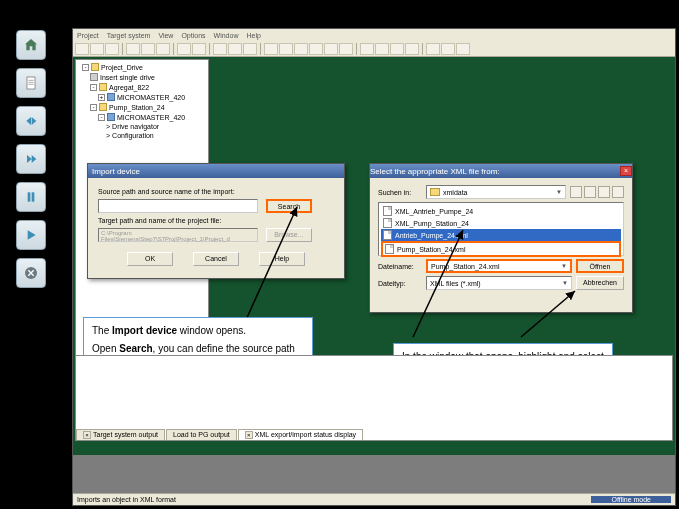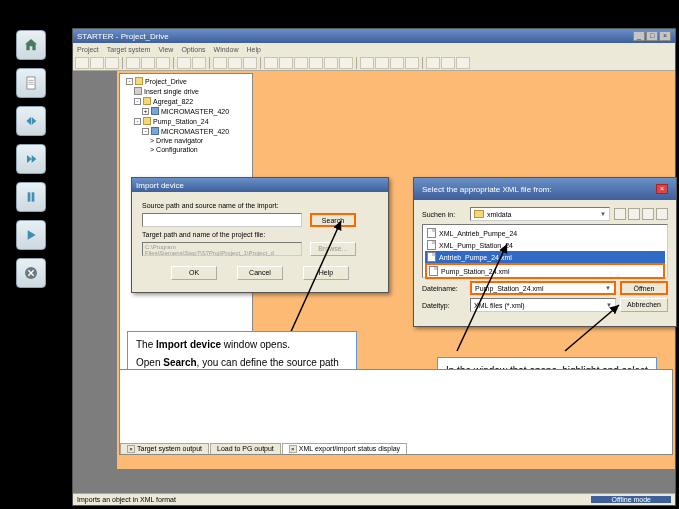--- a/index.html
+++ b/index.html
@@ -13,21 +13,21 @@
   
   .app { position: absolute; left: 72px; top: 28px; width: 604px; height: 478px; background: #7d7d7d; border: 1px solid #555; }
   .titlebar { height: 14px; background: linear-gradient(#6a90c8, #3d5f9a); color: #fff; display: flex; align-items: center; padding: 0 4px; font-size: 8px; }
   .titlebar .tbtns { margin-left: auto; display: flex; gap: 1px; }
   .titlebar .tbtn { width: 12px; height: 10px; background: #c5c5c5; border: 1px solid #888; font-size: 7px; text-align: center; line-height: 8px; color: #333; }
   .menubar { height: 12px; background: #ece9d8; display: flex; gap: 8px; padding: 0 4px; font-size: 7px; align-items: center; color: #555; }
   .toolbar { height: 16px; background: #ece9d8; border-bottom: 1px solid #aca899; display: flex; align-items: center; padding: 0 2px; gap: 1px; }
   .toolbar .tb { width: 14px; height: 12px; background: #f4f2e8; border: 1px solid #c8c4b0; }
   .toolbar .sep { width: 1px; height: 12px; background: #aca899; margin: 0 2px; }
   
-  .workspace { position: relative; height: 398px; background: #fdba74; margin-left: 44px; }
+  .workspace { position: relative; height: 398px; background: #14532d; }
   
   
   .tree { position: absolute; left: 2px; top: 2px; width: 134px; height: 350px; background: #fff; border: 1px solid #888; font-size: 7px; }
   .tree-body { padding: 2px; }
   .tree-item { padding: 1px 0 1px 4px; display: flex; align-items: center; gap: 2px; }
   .tree-item.l1 { padding-left: 12px; }
   .tree-item.l2 { padding-left: 20px; }
   .tree-item.l3 { padding-left: 28px; }
   .tree-icon { width: 8px; height: 8px; background: #f5d87a; border: 1px solid #b89838; display: inline-block; }
   .tree-icon.blue { background: #7aa5d6; border-color: #4a6fa0; }
@@ -41,21 +41,21 @@
   .dlg1-row { margin: 4px 0; }
   .dlg1-input { width: 160px; height: 14px; background: #fff; border: 1px inset #ccc; display: inline-block; vertical-align: middle; }
   .dlg1-input.dis { background: #ece9d8; color: #999; padding: 1px 2px; font-size: 6px; }
   .dlg1-btn { display: inline-block; width: 46px; height: 14px; background: #ece9d8; border: 1px outset #fff; text-align: center; line-height: 12px; font-size: 7px; vertical-align: middle; margin-left: 6px; }
   .dlg1-btn.dis { color: #999; }
   .hl-orange { border: 2px solid #ff6600 !important; }
   .dlg1-bottom { display: flex; justify-content: center; gap: 20px; margin-top: 10px; }
   
   
   .dlg2 { position: absolute; left: 296px; top: 106px; width: 264px; height: 150px; background: #ece9d8; border: 1px solid #555; box-shadow: 2px 2px 4px rgba(0,0,0,0.4); }
-  .dlg2-title { height: 22px; background: linear-gradient(#6a90c8, #3d5f9a); color: #fff; padding: 0 8px; font-size: 8px; display: flex; align-items: center; gap: 26px; }
+  .dlg2-title { height: 14px; background: linear-gradient(#6a90c8, #3d5f9a); color: #fff; padding: 0 0; font-size: 8px; display: flex; align-items: center; gap: 26px; }
   .dlg2-title .x { margin-left: auto; width: 12px; height: 10px; background: #d44; border: 1px solid #a22; text-align: center; line-height: 8px; font-size: 7px; }
   .dlg2-body { padding: 4px 8px; font-size: 7px; }
   .dlg2-row { display: flex; align-items: center; gap: 4px; margin: 3px 0; }
   .dlg2-label { width: 44px; }
   .dlg2-select { flex: 1; height: 14px; background: #fff; border: 1px inset #ccc; padding: 1px 3px; display: flex; align-items: center; }
   .dlg2-select::after { content: '▼'; margin-left: auto; font-size: 6px; color: #555; }
   .dlg2-icons { display: flex; gap: 2px; }
   .dlg2-icons .ic { width: 12px; height: 12px; border: 1px solid #aca899; background: #f4f2e8; }
   .dlg2-list { height: 54px; background: #fff; border: 1px inset #ccc; padding: 2px; }
   .dlg2-file { padding: 1px 2px; display: flex; align-items: center; gap: 3px; }
@@ -121,28 +121,20 @@
     </div>
   <div class="nav-btn">
       <svg viewBox="0 0 24 24">
         <circle cx="12" cy="12" r="9" fill="#6a7a82"></circle>
         <path stroke="#fff" stroke-width="2" d="M8 8l8 8M16 8l-8 8"></path>
       </svg>
     </div>
 </div>
 
 <div class="app">
-  <div class="titlebar">
-    <span>STARTER - Project_Drive</span>
-    <div class="tbtns">
-      <div class="tbtn">_</div>
-      <div class="tbtn">□</div>
-      <div class="tbtn">×</div>
-    </div>
-  </div>
   <div class="menubar">
     <span>Project</span>
     <span>Target system</span>
     <span>View</span>
     <span>Options</span>
     <span>Window</span>
     <span>Help</span>
   </div>
   <div class="toolbar">
     <div class="tb"></div>

